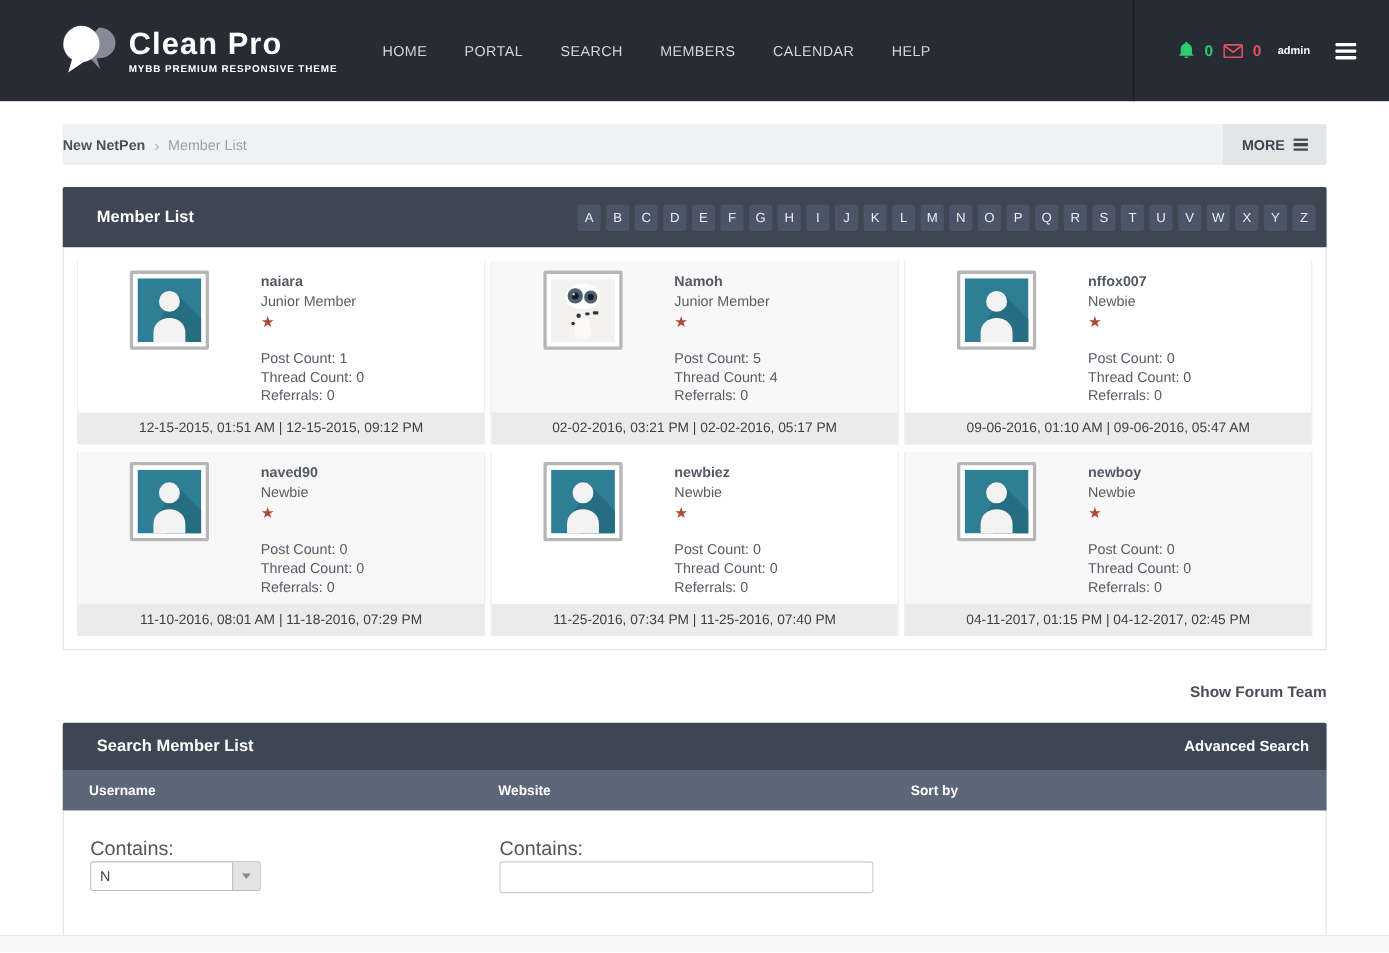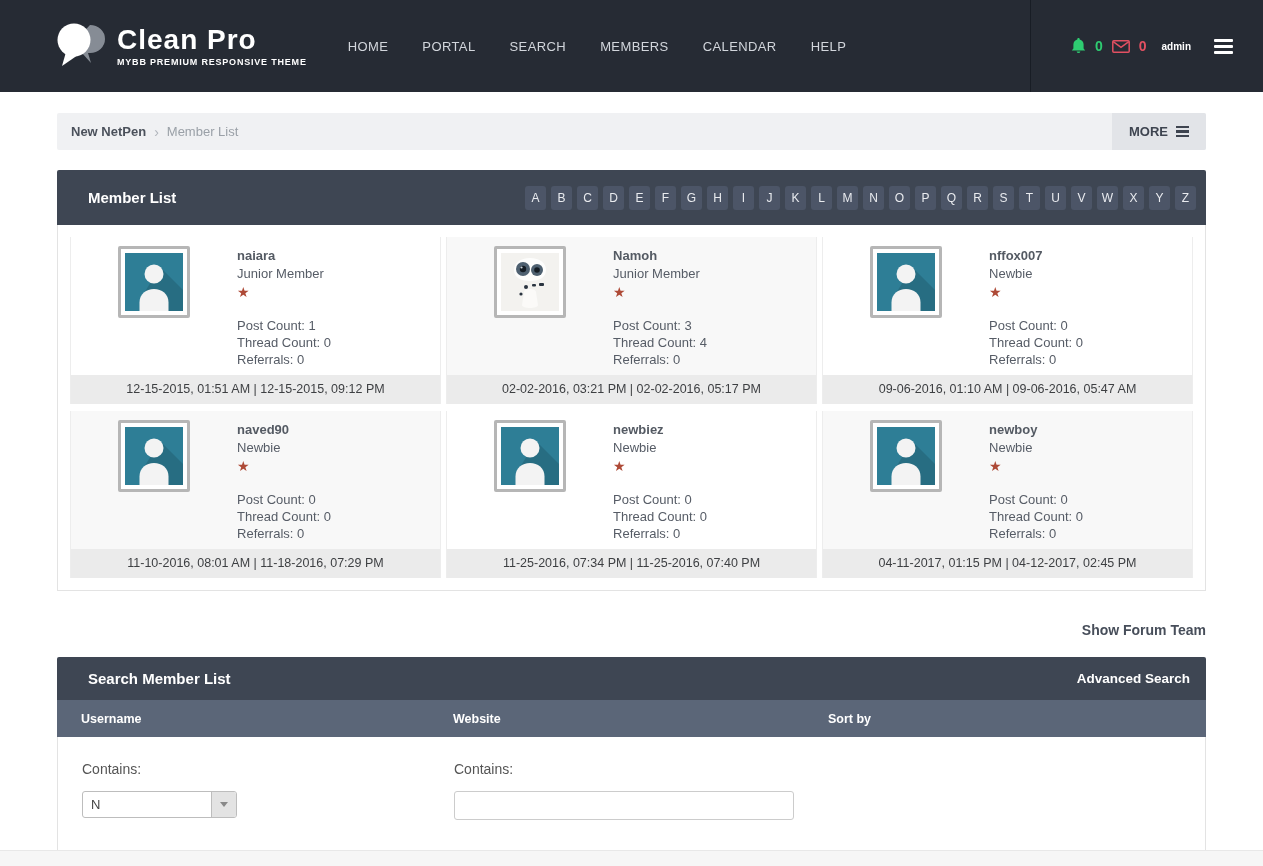--- a/index.html
+++ b/index.html
@@ -25,21 +25,21 @@
   .topbar-right { position:absolute; right:30px; display:flex; align-items:center; gap:9px; }
   .count-green { color:#2ecc71; font-weight:bold; font-size:14px; }
   .count-red { color:#e25062; font-weight:bold; font-size:14px; }
   .admin-link { color:#ffffff; font-weight:bold; font-size:10px; margin-left:6px; cursor:pointer; }
   .burger { margin-left:14px; display:flex; flex-direction:column; gap:3px; cursor:pointer; }
   .burger span { display:block; width:19px; height:3px; background:#fff; border-radius:1px; }
   .icon-btn { display:flex; align-items:center; cursor:pointer; }
 
   
   .breadcrumb-bar { margin:21px 57px 0; height:37px; background:#f0f1f3; display:flex; align-items:center; justify-content:space-between; border-radius:2px; }
-  .crumbs { padding-left:14px; font-size:13px; color:#9aa0a7; display:flex; gap:8px; }
+  .crumbs { padding-left:0; font-size:13px; color:#9aa0a7; display:flex; gap:8px; }
   .crumb-root { color:#4b515b; font-weight:bold; cursor:pointer; }
   .crumb-sep { color:#b0b5bb; font-size:14px; }
   .more-btn { height:37px; background:#e2e4e8; border:none; padding:0 17px; font-size:13px; font-weight:bold; color:#3e4450; display:flex; align-items:center; gap:8px; border-radius:0 2px 2px 0; cursor:pointer; font-family:inherit; }
   .more-icon { display:flex; flex-direction:column; gap:2px; }
   .more-icon span { display:block; width:13px; height:2.4px; background:#3e4450; }
 
   
   .panel { margin:0 57px; }
   .memberlist-panel { margin-top:20px; }
   .panel-header { background:#3e4653; display:flex; align-items:center; justify-content:space-between; padding:0 10px 0 31px; border-radius:2px 2px 0 0; }
@@ -64,21 +64,21 @@
   .member-star { font-size:14px; color:#ae4a37; line-height:20px; }
   .member-stats { margin-top:15px; }
   .date-bar { height:29px; background:#ebebeb; text-align:center; line-height:29px; font-size:12.5px; color:#3d3f42; }
 
   .show-team-row { margin:0 57px; text-align:right; padding:30px 0 18px; }
   .show-team-link { font-size:14px; font-weight:bold; color:#474e5a; cursor:pointer; }
 
   
   .subheader { background:#5b6678; height:37px; display:grid; grid-template-columns:372px 375px 1fr; align-items:center; padding-left:24px; color:#fff; font-weight:bold; font-size:12.5px; }
   .form-row { background:#fff; border:1px solid #e3e3e3; border-top:none; display:grid; grid-template-columns:372px 375px 1fr; padding:24px 0 43px 24px; }
-  .field-label { display:block; font-size:14px; color:#555; margin-bottom:14px; }
+  .field-label { display:block; font-size:18px; color:#555; margin-bottom:1px; }
   .select-box { width:155px; height:27px; border:1px solid #bdbdbd; border-radius:3px; display:flex; overflow:hidden; background:#fff; cursor:pointer; }
   .select-value { flex:1; font-size:13px; color:#444; line-height:25px; padding-left:8px; }
   .select-btn { width:25px; background:#e3e3e3; border-left:1px solid #bdbdbd; display:flex; align-items:center; justify-content:center; }
   .select-arrow { width:0; height:0; border-left:4px solid transparent; border-right:4px solid transparent; border-top:5px solid #888; }
   .text-input { width:340px; height:29px; border:1px solid #cccccc; border-radius:3px; font-size:13px; color:#444; padding:0 8px; font-family:inherit; outline:none; }
   .radios { display:flex; gap:26px; align-items:center; }
   .radio-label { display:inline-flex; align-items:center; gap:8px; font-size:13px; color:#444; cursor:pointer; }
   .radio { width:15px; height:15px; border:1px solid #555; border-radius:50%; background:#fff; position:relative; flex:0 0 auto; }
   .radio.checked::after { content:""; position:absolute; inset:3px; background:#333; border-radius:50%; }
   .sort-input { width:340px; height:30px; border:1px solid #c9c9c9; border-radius:3px; font-size:13px; color:#555; line-height:28px; padding-left:10px; margin-top:14px; cursor:pointer; background:#fff; }
@@ -229,21 +229,21 @@
                   <rect x="38" y="30" width="5" height="3" rx="1" fill="#2a3440"></rect>
                   <circle cx="20" cy="41" r="1.6" fill="#2a3440"></circle>
                 </svg>
               </a>
             </div>
             <div class="info-col">
               <a class="member-name">Namoh</a>
               <div class="member-title">Junior Member</div>
               <div class="member-star">★</div>
               <div class="member-stats">
-                <div class="stat-line">Post Count: 3</div>
+                <div class="stat-line">Post Count: 5</div>
                 <div class="stat-line">Thread Count: 4</div>
                 <div class="stat-line">Referrals: 0</div>
               </div>
             </div>
           </div>
           <div class="date-bar">02-02-2016, 03:21 PM | 02-02-2016, 05:17 PM</div>
         </div>
         <div class="member-cell">
           <div class="cell-top">
             <div class="avatar-col">

